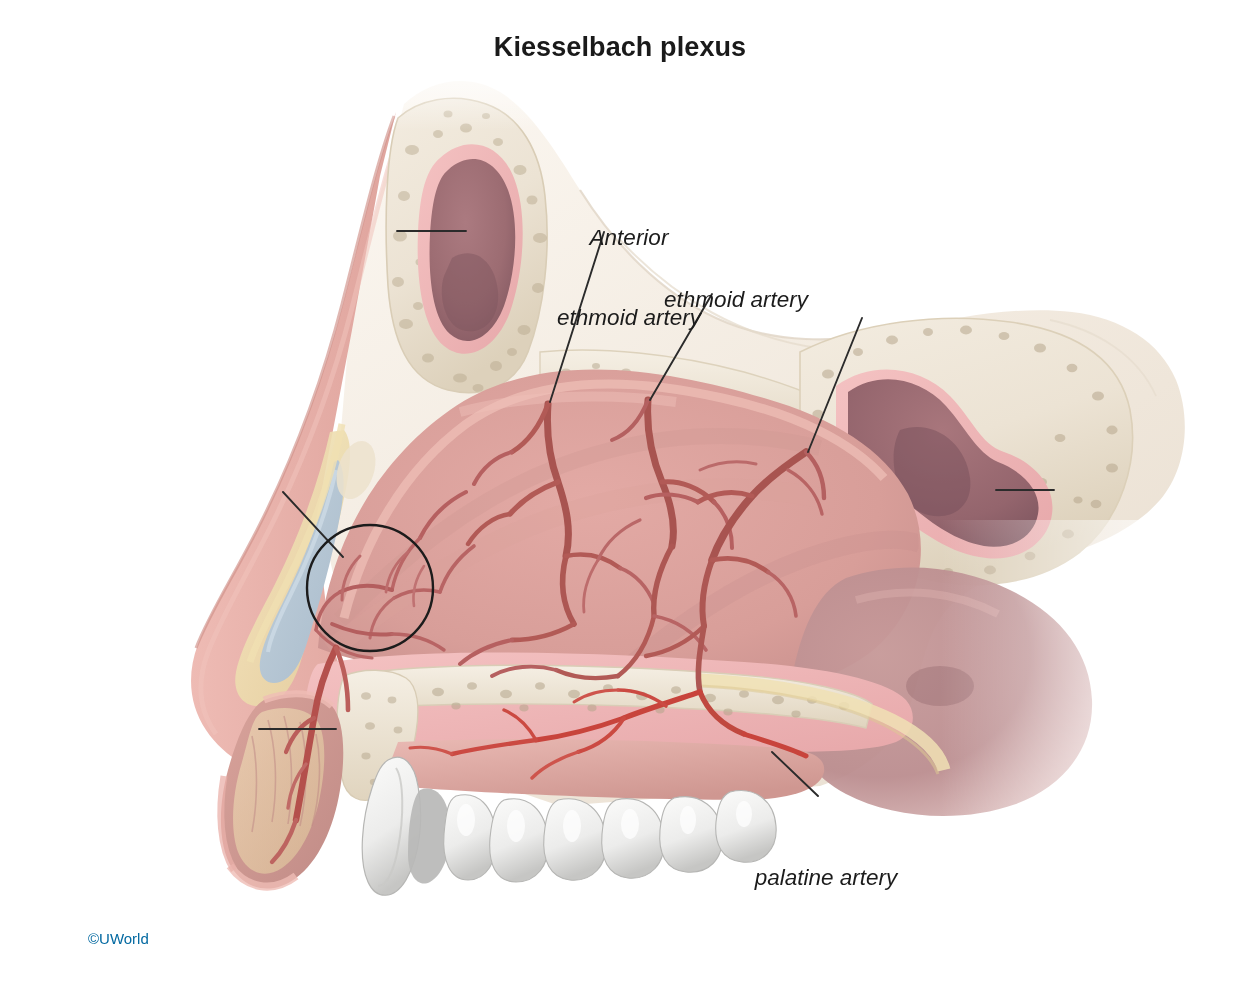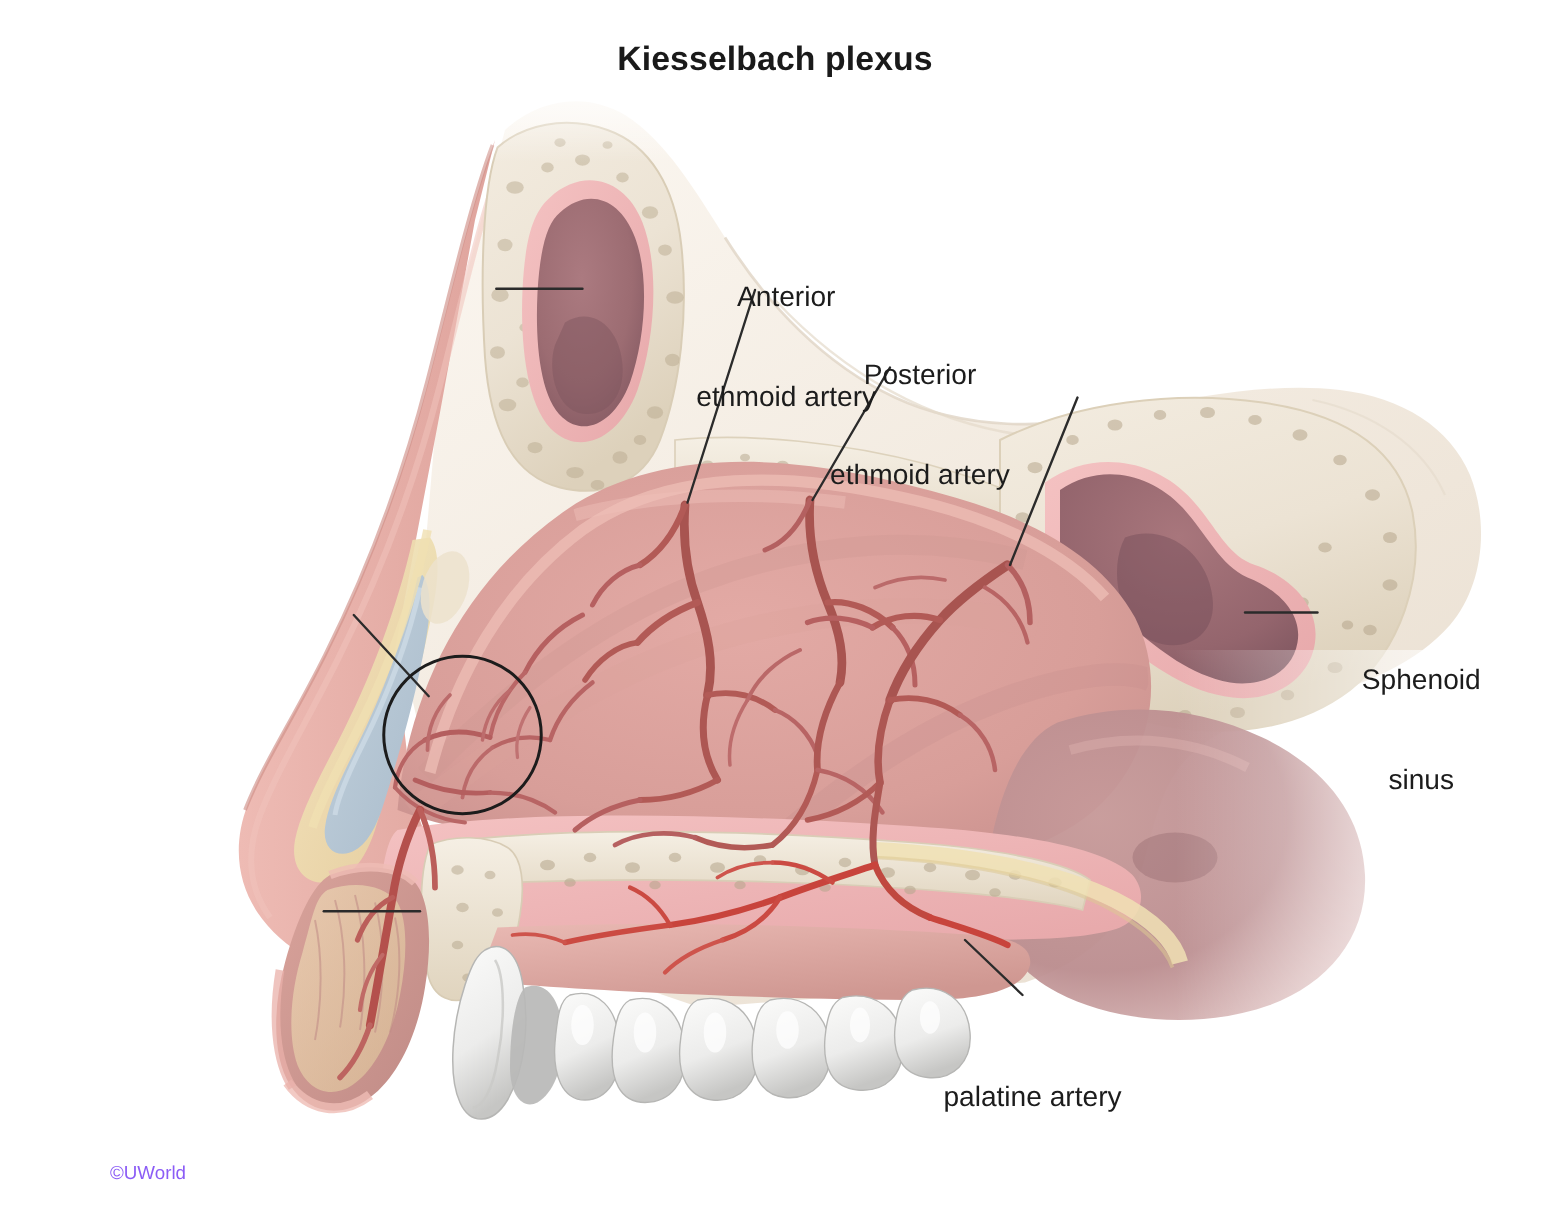--- a/index.html
+++ b/index.html
@@ -5,22 +5,22 @@
 <style>
   html,body{margin:0;padding:0;background:#ffffff;}
   body{width:1240px;height:984px;overflow:hidden;
        font-family:"Liberation Sans","DejaVu Sans",sans-serif;}
   #stage{position:relative;width:1240px;height:756px;background:#fff;}
   svg.layer{position:absolute;left:0;top:0;width:1240px;height:984px;}
   .ttl{position:absolute;left:0;top:32px;width:1240px;text-align:center;
        font-size:27px;font-weight:bold;color:#1a1a1a;letter-spacing:.1px;}
   .lbl{position:absolute;font-size:22.5px;color:#1c1c1c;line-height:1.18;
        white-space:pre;}
-  .lbl.c{text-align:center;}
-  .cpy{position:absolute;left:88px;top:930px;font-size:15px;color:#8b5cf6;}
+  .lbl.c{text-align:center;font-style:italic;}
+  .cpy{position:absolute;left:88px;top:930px;font-size:15px;color:#0369a1;}
 </style>
 </head>
 <body>
 
 <div id="stage">
 
   <svg class="layer" viewBox="0 0 1240 984">
     <defs>
       <linearGradient id="gMuc" x1="0.15" y1="0" x2="0.85" y2="1">
         <stop offset="0%" stop-color="#e7b4af"></stop>
@@ -499,29 +499,24 @@
 
   <div class="ttl">Kiesselbach plexus</div>
 
 
   <div class="lbl c" style="left:529px;top:172px;width:200px;">
     <div>Anterior</div>
     <div>ethmoid artery</div>
   </div>
 
   <div class="lbl c" style="left:636px;top:234px;width:200px;">
-    <div>Posterior</div>
     <div>ethmoid artery</div>
   </div>
 
 
-  <div class="lbl c" style="left:1062px;top:478px;width:150px;">
-    <div>Sphenoid</div>
-    <div>sinus</div>
-  </div>
 
 
 
   <div class="lbl c" style="left:718px;top:812px;width:216px;">
     <div>palatine artery</div>
   </div>
 
   <div class="cpy">©UWorld</div>
 </div>
 

